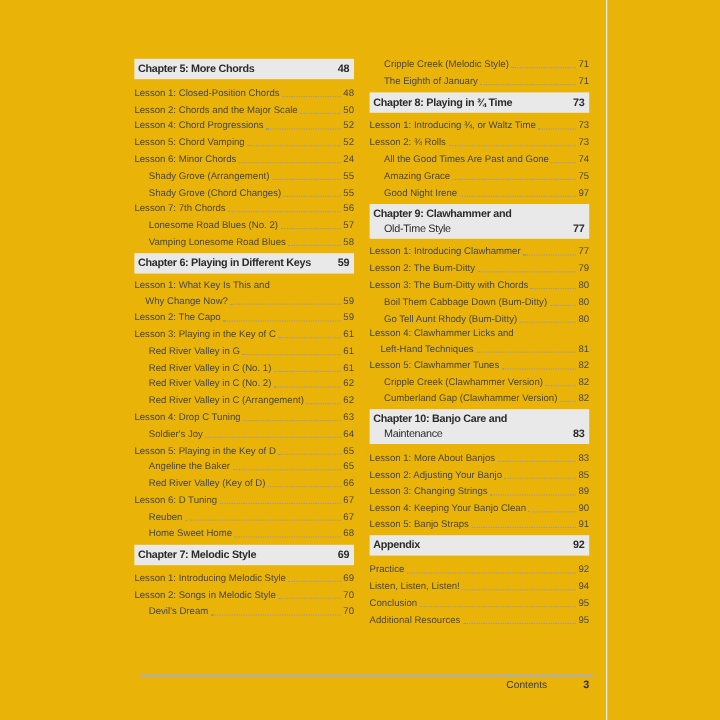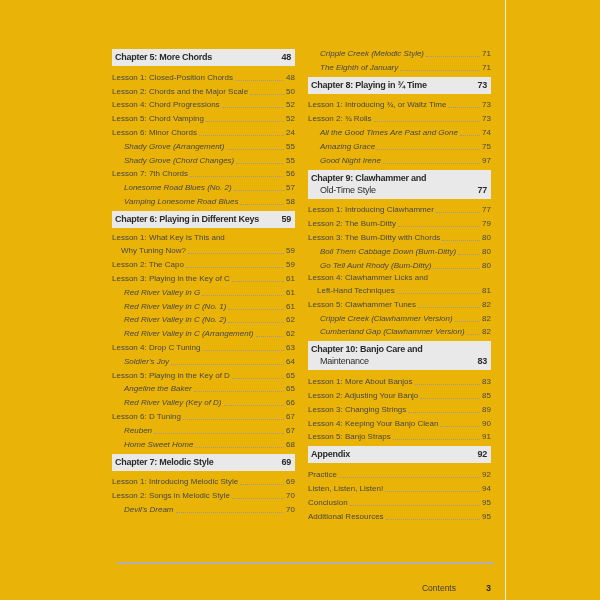--- a/index.html
+++ b/index.html
@@ -7,38 +7,38 @@
     position:relative;width:600px;height:600px;background:#eab308;overflow:hidden;
     font-family:"Liberation Sans",sans-serif;
   }
   .page-edge{position:absolute;left:505px;top:0;width:1px;height:600px;background:#ededed;}
   .columns{position:absolute;left:112px;top:45px;width:379px;display:flex;gap:13px;}
   .col{width:183px;}
   
   .row{display:flex;align-items:flex-end;height:13.8px;font-size:8px;color:#474747;line-height:10px;}
   .row .t{white-space:nowrap;}
   .row.song{padding-left:12px;}
-  .row.song .t{font-style:italic;}
+  .row.song .t{}
   .row.wrap1{height:12.5px;}
   .row.wrap2{padding-left:9px;height:13px;}
   .leader{flex:1;border-bottom:1px dotted #9b9b9b;margin:0 2px 2px 2px;min-width:8px;}
   .pg{font-size:8px;color:#474747;}
   
   .chapter{
     background:#e9e9e9;margin:4px 0 3px 0;padding:2px 4px 3px 3px;
     font-weight:bold;font-size:9px;letter-spacing:-0.25px;color:#2b2b2b;
   }
   .ch-line{display:flex;justify-content:space-between;line-height:12px;}
   .ch-line .t{white-space:nowrap;}
   .ch-line .t2{padding-left:9px;font-weight:normal;}
   .ch-line .pg{font-size:9px;font-weight:bold;color:#2b2b2b;}
   
   .footer{position:absolute;left:117px;top:562px;width:377px;}
   .footer-rule{height:2px;background:#b0b0b0;}
-  .footer-text{display:flex;justify-content:flex-end;align-items:baseline;gap:30px;margin-top:19px;padding-right:3px;font-size:8.5px;color:#3d3d3d;}
+  .footer-text{display:flex;justify-content:flex-end;align-items:baseline;gap:30px;margin-top:1px;padding-right:3px;font-size:8.5px;color:#3d3d3d;}
   .footer-text .pgnum{font-weight:bold;font-size:9px;color:#2b2b2b;}
 </style>
 </head>
 <body>
 
 <div class="canvas">
   <div class="page-edge"></div>
 
   <div class="columns">
     <div class="col">
@@ -101,21 +101,21 @@
         <div class="chapter">
           <div class="ch-line">
             <span class="t">Chapter 6: Playing in Different Keys</span>
             <span class="pg">59</span>
           </div>
         </div>
         <div class="row entry wrap1">
           <span class="t">Lesson 1: What Key Is This and</span>
         </div>
         <div class="row entry wrap2">
-          <span class="t">Why Tuning Now?</span>
+          <span class="t">Why Change Now?</span>
           <span class="leader"></span>
           <span class="pg">59</span>
         </div>
         <div class="row entry">
           <span class="t">Lesson 2: The Capo</span>
           <span class="leader"></span>
           <span class="pg">59</span>
         </div>
         <div class="row entry">
           <span class="t">Lesson 3: Playing in the Key of C</span>

